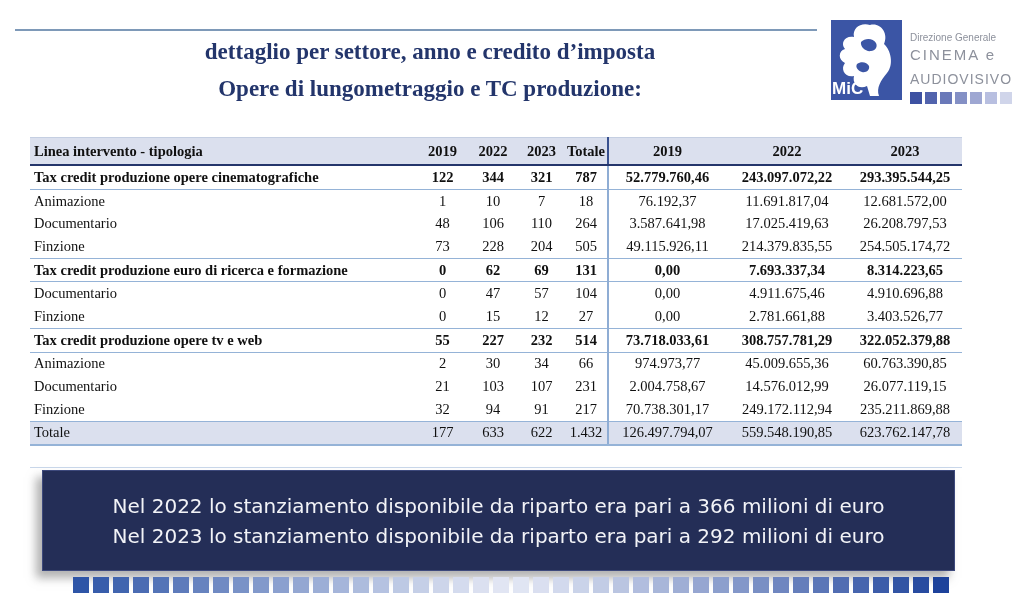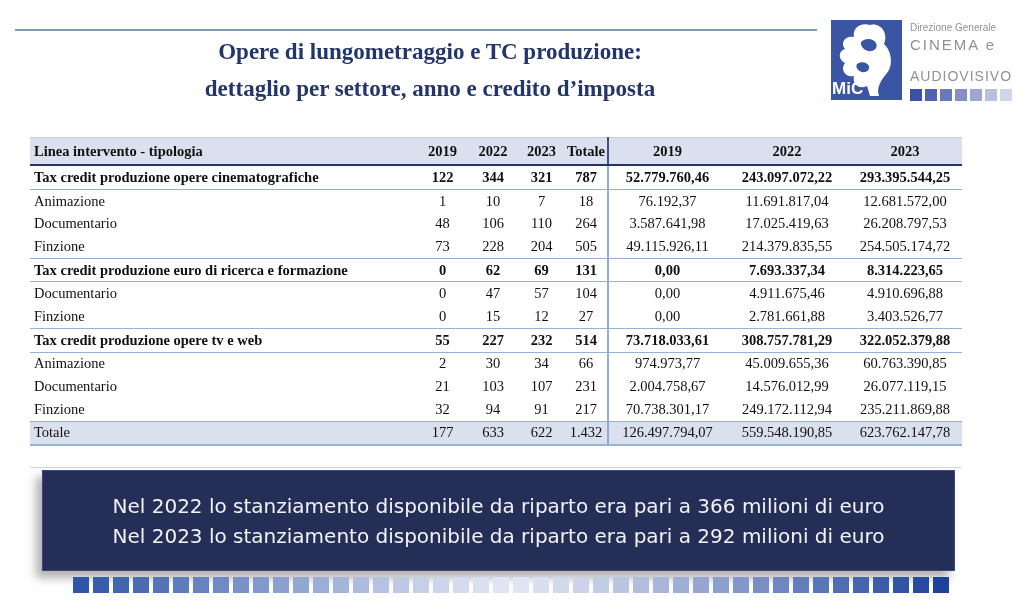--- a/index.html
+++ b/index.html
@@ -15,23 +15,23 @@
     font-family:"Liberation Serif",serif;
   }
 
   
   .logo{position:absolute;left:831px;top:20px;display:flex;gap:8px;align-items:flex-start;}
   .logo-box{width:71px;height:80px;background:#3b55a5;position:relative;flex:none;}
   .logo-box svg{position:absolute;left:0;top:0;}
   .mic-text{position:absolute;left:1px;bottom:1px;color:#ffffff;
     font-family:"Liberation Sans",sans-serif;font-weight:bold;font-size:17px;}
   .logo-right{display:flex;flex-direction:column;font-family:"Liberation Sans",sans-serif;color:#8d919c;}
-  .logo-line1{font-size:10px;margin-top:2px;}
+  .logo-line1{font-size:10px;margin-top:12px;}
   .logo-line2{font-size:15px;letter-spacing:2px;margin-top:3px;}
-  .logo-line3{font-size:14px;letter-spacing:1px;margin-top:15px;}
+  .logo-line3{font-size:14px;letter-spacing:1px;margin-top:8px;}
   .logo-squares{display:flex;gap:3px;margin-top:5px;}
   .lsq{width:12px;height:12px;flex:none;}
 
   
   .table-wrap{position:absolute;left:30px;top:137px;width:932px;}
   .bars{position:relative;height:28px;}
   .bar{
     position:absolute;top:0;height:24px;background:#5a69b1;color:#ffffff;
     display:flex;align-items:center;justify-content:center;
     font-family:"Liberation Sans",sans-serif;font-size:15.5px;
@@ -67,22 +67,22 @@
   
   .bottom-squares{position:absolute;left:73px;top:577px;display:flex;gap:4px;}
   .bsq{width:16px;height:16px;flex:none;}
 </style>
 </head>
 <body>
 
 <div class="top-line"></div>
 
 <div class="title">
+  <div>dettaglio per settore, anno e credito d’imposta</div>
   <div>Opere di lungometraggio e TC produzione:</div>
-  <div>dettaglio per settore, anno e credito d’imposta</div>
 </div>
 
 <div class="logo">
   <div class="logo-box">
     <svg width="71" height="80" viewBox="0 0 71 80">
       <path d="M39 5 C30 2 21 8 23 17 C14 15 9 23 14 29 C7 31 7 40 14 43 C9 49 14 58 23 56 C21 64 28 70 36 66 L39 76 L48 76 C45 68 50 60 56 53 C63 45 60 30 53 24 C58 13 49 2 39 5 Z" fill="#ffffff"></path>
       <path d="M30 22 C34 18 42 18 45 23 C47 27 44 31 40 31 C35 32 29 27 30 22 Z" fill="#3b55a5"></path>
       <path d="M26 44 C30 41 36 42 38 46 C39 50 35 53 31 52 C27 51 24 47 26 44 Z" fill="#3b55a5"></path>
     </svg>
     <span class="mic-text">MiC</span>

